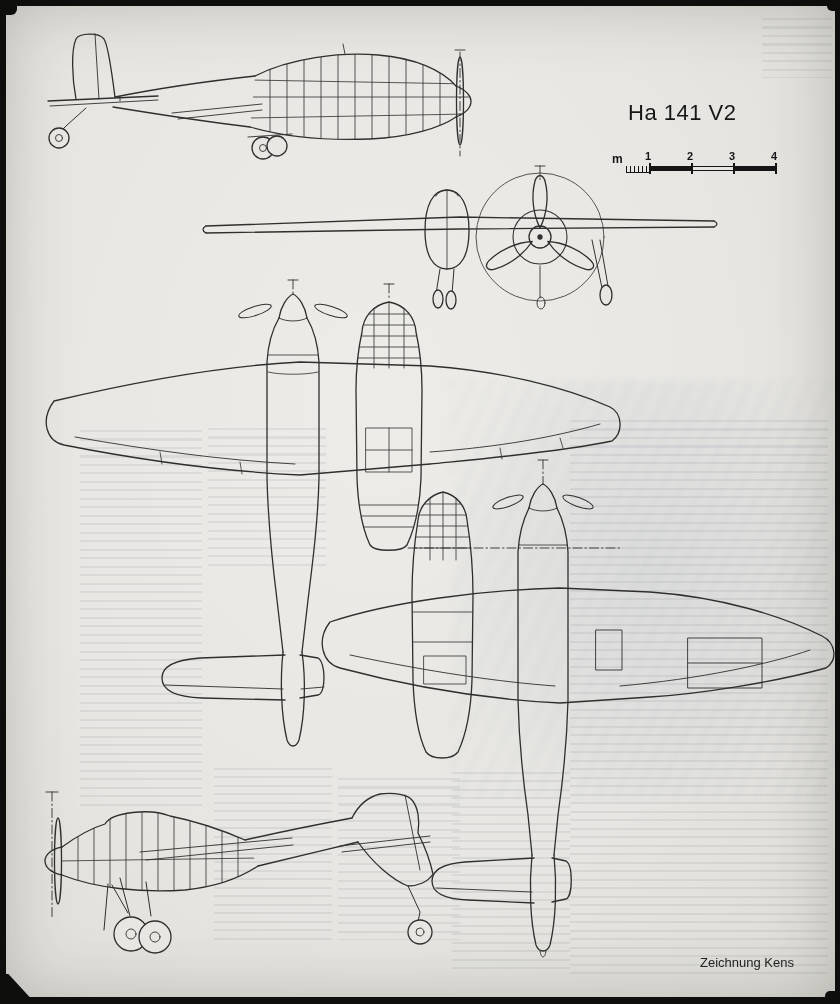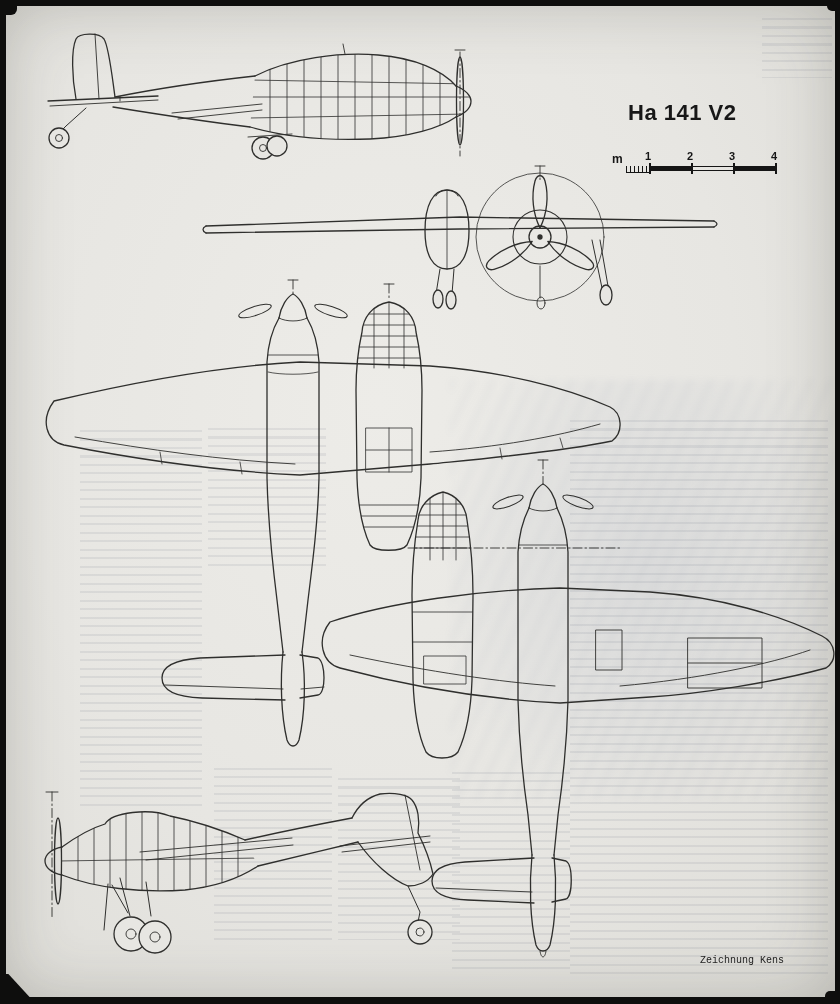--- a/index.html
+++ b/index.html
@@ -28,25 +28,25 @@
     position:absolute;z-index:1;opacity:.5;filter:blur(3px);pointer-events:none;
     background:
       repeating-linear-gradient(115deg, rgba(120,130,152,.10) 0 6px, rgba(120,130,152,0) 6px 18px),
       radial-gradient(ellipse at 50% 45%, rgba(140,150,172,.30) 0%, rgba(140,150,172,.12) 55%, rgba(140,150,172,0) 78%);
   }
   
   #art{position:absolute;top:0;left:0;z-index:10;}
   
   .title{
     position:absolute;left:628px;top:100px;z-index:20;
-    font-size:22px;font-weight:bold;color:#171717;letter-spacing:.5px;
+    font-size:22px;font-weight:normal;color:#171717;letter-spacing:.5px;
   }
   .credit{
     position:absolute;left:700px;top:955px;z-index:20;
-    font-size:10px;color:#222;font-family:Liberation Mono, monospace;
+    font-size:13px;color:#222;
   }
   .scalebar{position:absolute;left:612px;top:150px;width:176px;height:28px;z-index:20;color:#161616;}
   .scalebar .unit{position:absolute;left:0;top:2px;font-size:12px;font-weight:bold;}
   .scalebar .num{position:absolute;top:0;font-size:11px;font-weight:bold;}
   .sb-comb{position:absolute;left:14px;top:16px;width:24px;height:6px;
     background:repeating-linear-gradient(90deg,#151515 0 1px,transparent 1px 4px);
     border-bottom:1.5px solid #151515;}
   .sb-seg{position:absolute;top:16px;height:5px;box-sizing:border-box;}
   .sb-fill{background:#151515;}
   .sb-open{border:1.2px solid #151515;background:transparent;}

